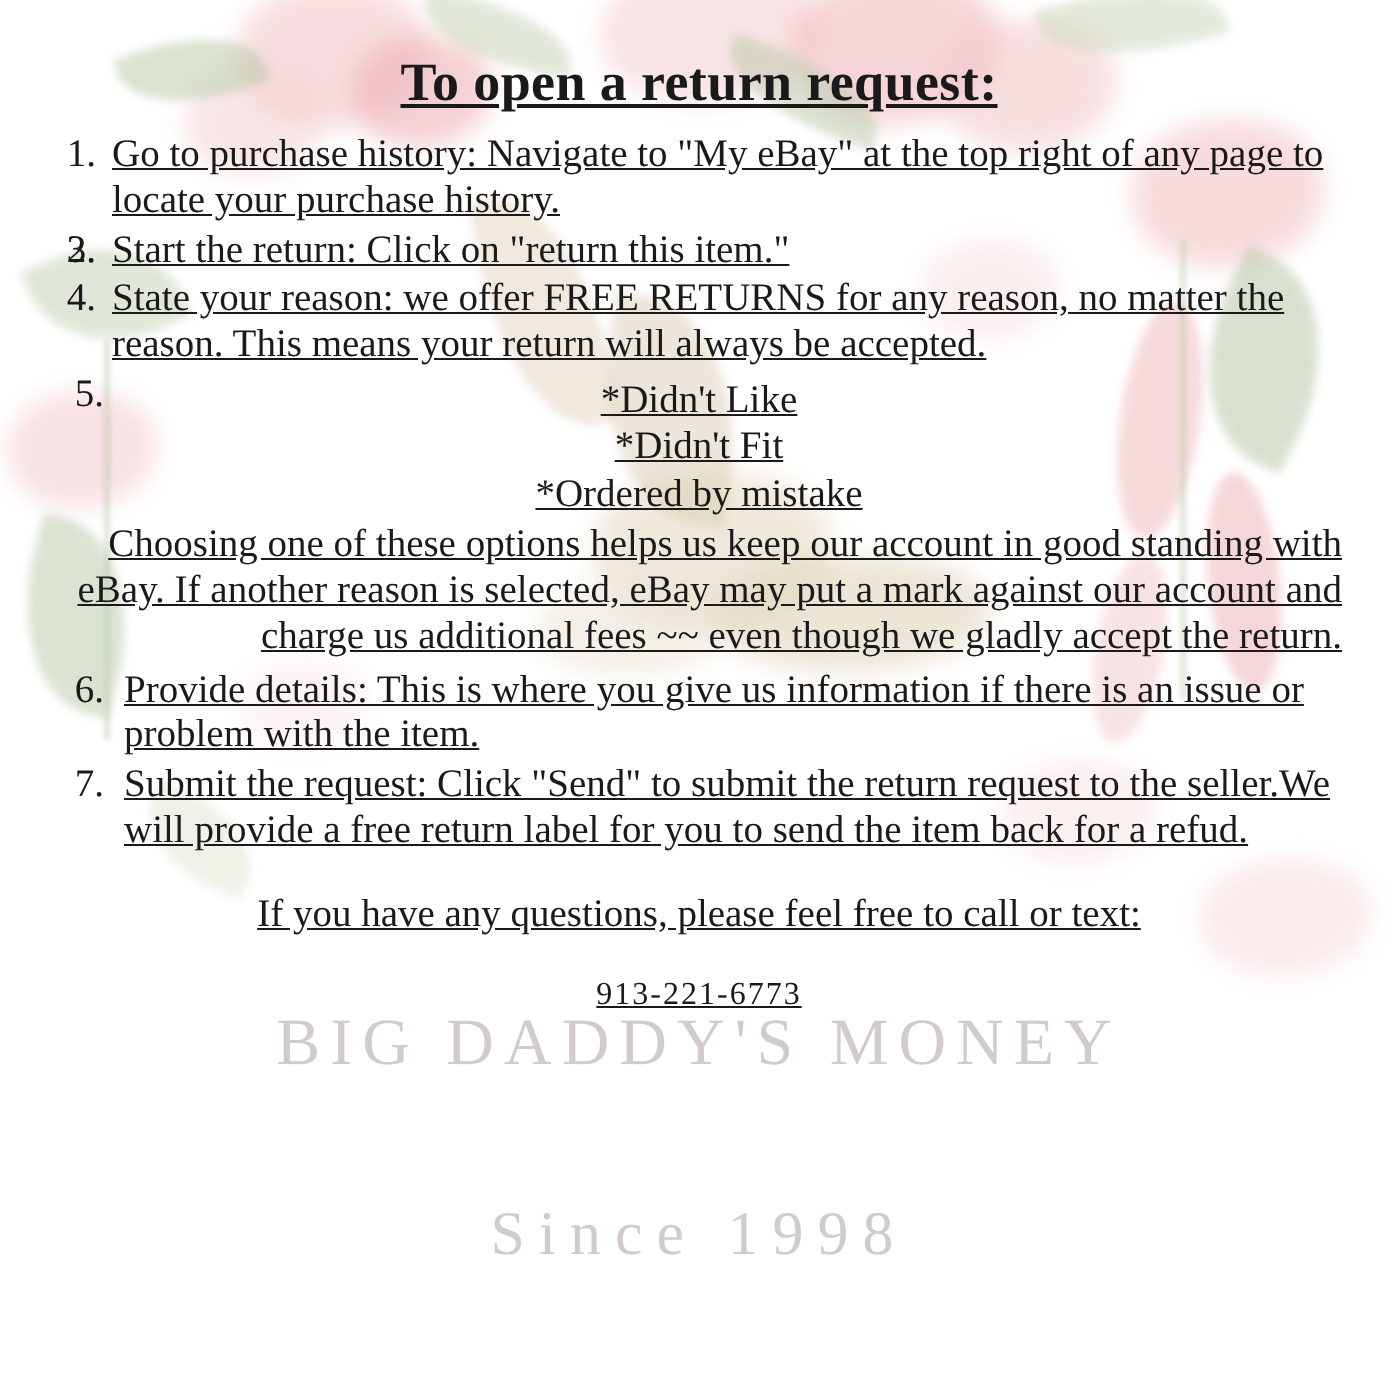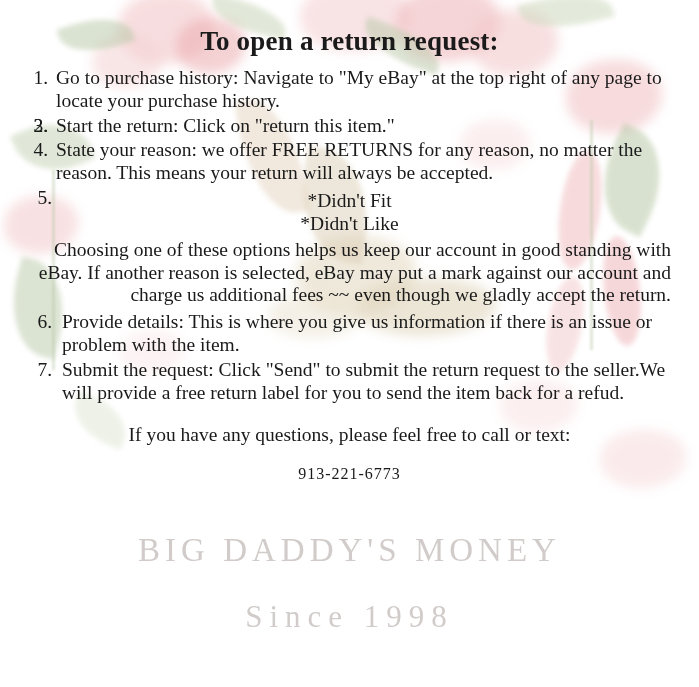--- a/index.html
+++ b/index.html
@@ -48,35 +48,36 @@
     width: 100%;
     text-align: center;
     color: #b9b2ae;
     opacity: .65;
     font-family: "Liberation Serif", serif;
     letter-spacing: 4px;
     pointer-events: none;
     white-space: nowrap;
   }
   #wm-line1 {
-    top: 532px;
+    top: 504px;
     font-size: 33px;
     letter-spacing: 5px;
   }
   #wm-line2 {
     top: 599px;
     font-size: 31px;
     letter-spacing: 7px;
   }
 
   
   #content {
     position: relative;
     z-index: 5;
     padding: 0 22px;
+    text-decoration: underline;
   }
   #doc-title {
     text-align: center;
     font-size: 27px;
     font-weight: bold;
     margin: 26px 0 10px 0;
     letter-spacing: .2px;
   }
   ol.steps {
     margin: 0;
@@ -190,22 +191,23 @@
     <li>
       <span class="num">4.</span>
       <span>State your reason: we offer FREE RETURNS for any reason, no matter the reason. This means your return will always be accepted.</span>
     </li>
     <li style="padding-left:40px;">
       <span class="num" style="width:30px;">5.</span>
     </li>
   </ol>
 
   <ul class="sub-reasons">
+    <li>*Didn't Like</li>
     <li>*Didn't Fit</li>
-    <li>*Didn't Like</li>
+    <li>*Ordered by mistake</li>
   </ul>
 
   <p id="choosing-note">Choosing one of these options helps us keep our account in good standing with eBay. If another reason is selected, eBay may put a mark against our account and charge us additional fees ~~ even though we gladly accept the return.</p>
 
   <ol class="steps">
     <li style="padding-left:40px;">
       <span class="num" style="width:30px;">6.</span>
       <span>Provide details: This is where you give us information if there is an issue or problem with the item.</span>
     </li>
     <li style="padding-left:40px;">

